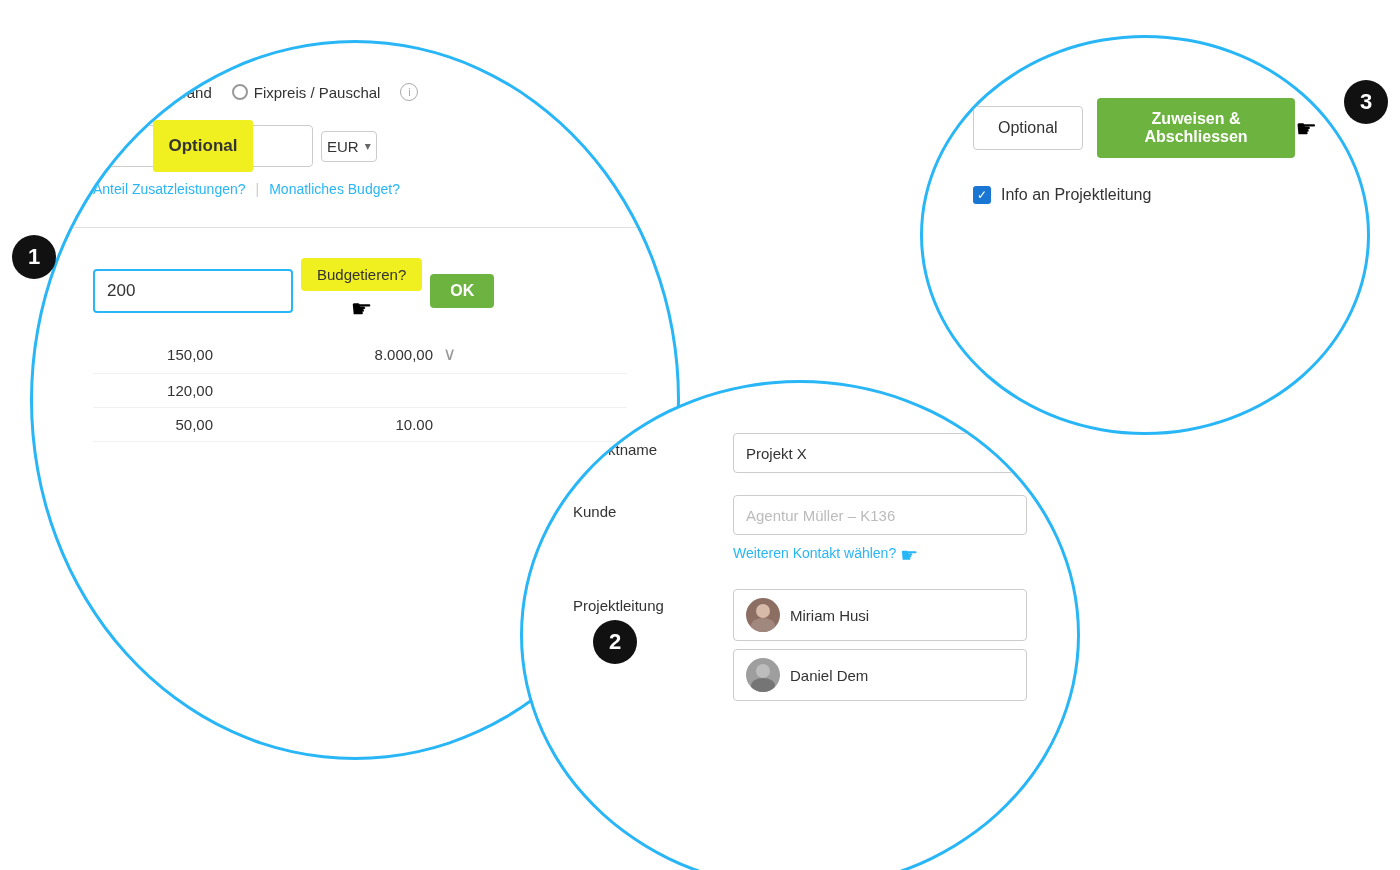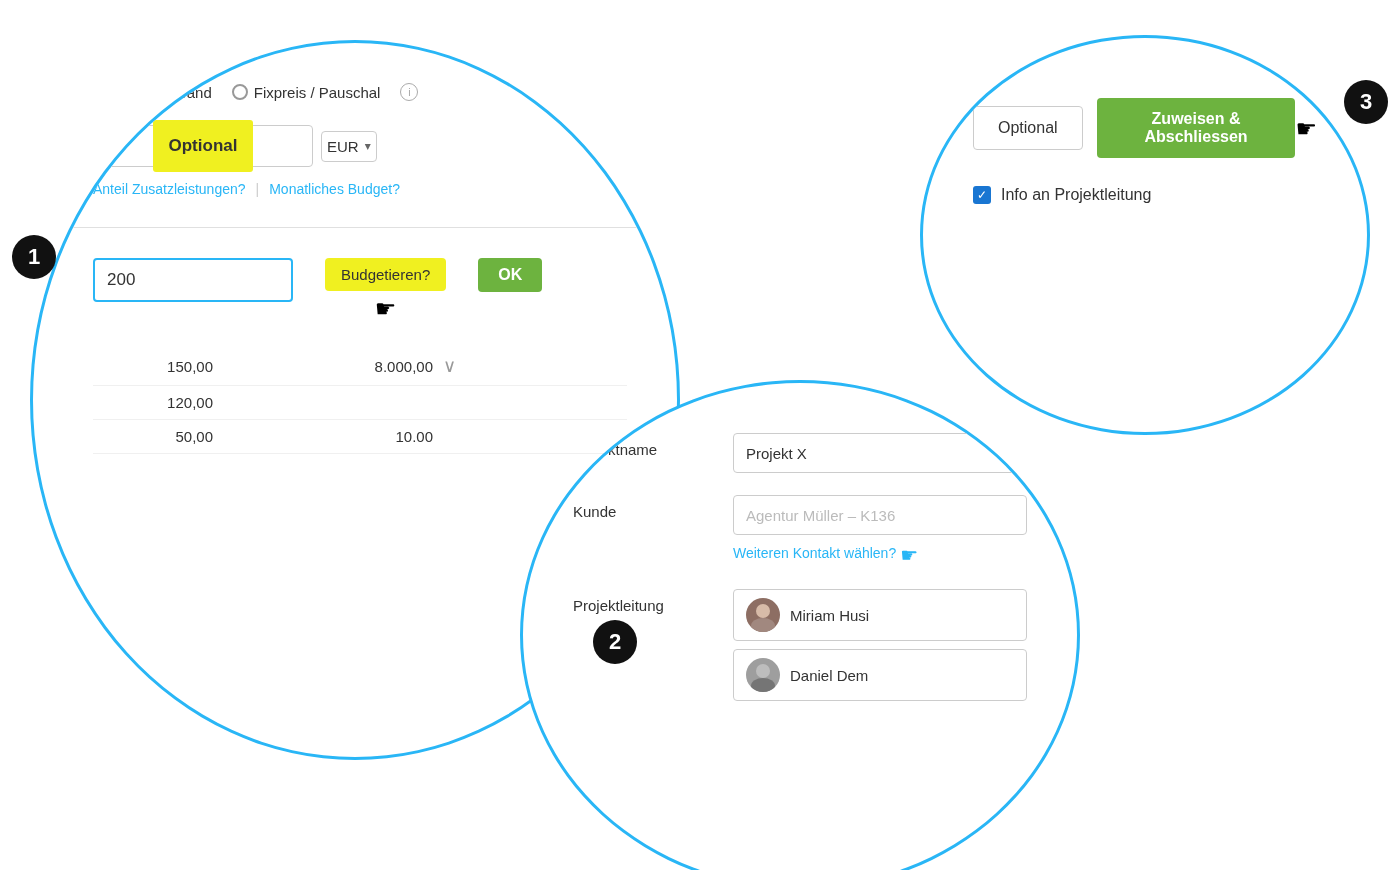--- a/index.html
+++ b/index.html
@@ -171,23 +171,23 @@
     .c1-links span { color: #ccc; }
 
     .c1-divider {
       height: 1px;
       background: #e0e0e0;
       margin: 0 -50px 30px -60px;
     }
 
     .c1-budget-row {
       display: flex;
-      align-items: flex-start;
-      gap: 32px;
-      margin-bottom: 24px;
+      align-items: center;
+      gap: 8px;
+      margin-bottom: 12px;
     }
     .budget-input {
       width: 200px;
       height: 44px;
       border: 2px solid #29b6f6;
       border-radius: 4px;
       font-size: 17px;
       color: #333;
       padding: 0 12px;
       display: flex;

